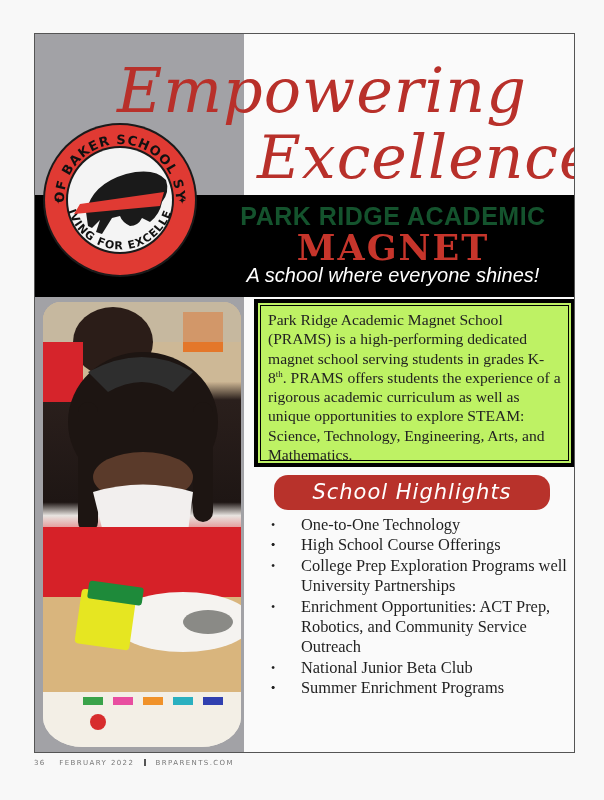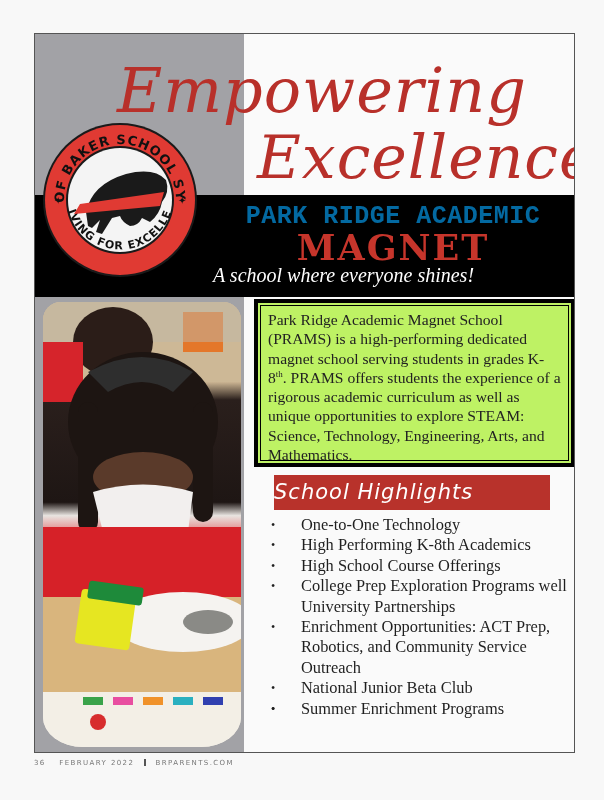--- a/index.html
+++ b/index.html
@@ -21,31 +21,31 @@
   }
   .title-1 { left: 82px; top: 20px; font-size: 62px; }
   .title-2 { left: 222px; top: 88px; font-size: 60px; }
 
   .black-band {
     position: absolute; left: 0; top: 161px; width: 100%; height: 102px;
     background: #000;
   }
   .school-name {
     position: absolute; left: 178px; top: 168px; width: 360px; text-align: center;
-    color: #0369a1; font-family: Liberation Mono, monospace; font-weight: bold;
+    color: #14532d; font-family: Liberation Sans, sans-serif; font-weight: bold;
     font-size: 25px; letter-spacing: 0.5px; white-space: nowrap;
   }
   .magnet {
     position: absolute; left: 178px; top: 193px; width: 360px; text-align: center;
     color: #c6352b; font-family: "DejaVu Serif", serif; font-weight: bold;
     font-size: 35px; letter-spacing: 2px; white-space: nowrap;
   }
   .tagline {
-    position: absolute; left: 178px; top: 230px; width: 360px; 
-    color: #fff; font-family: Liberation Serif, serif; font-style: italic;
+    position: absolute; left: 178px; top: 230px; width: 360px; text-align: center;
+    color: #fff; font-family: Liberation Sans, sans-serif; font-style: italic;
     font-size: 20px; white-space: nowrap;
   }
 
   .logo { position: absolute; left: 7px; top: 88px; width: 156px; height: 156px; }
 
   .photo {
     position: absolute; left: 8px; top: 268px; width: 198px; height: 445px;
     border-radius: 18px 18px 40px 40px / 18px 18px 30px 30px;
     overflow: hidden;
     background: linear-gradient(180deg, #d9c6a8 0%, #cbb492 18%, #2a1f1c 22%, #1e1614 45%, #e8e4e0 48%, #e02a30 55%, #d62128 68%, #d4a86a 72%, #d8b27a 88%, #f4f1ea 92%, #f0ece3 100%);
@@ -59,23 +59,23 @@
     width: 100%; height: 100%; border: 1.5px solid #000; padding: 4px 7px;
   }
   .desc-text {
     font-family: "Liberation Serif", serif; font-size: 15.6px; line-height: 19.3px;
     color: #222;
   }
   .desc-text sup { font-size: 9px; vertical-align: 6px; line-height: 0; }
 
   .highlights-banner {
     position: absolute; left: 239px; top: 441px; width: 276px; height: 35px;
-    background: #b8322b; color: #fff; text-align: left;
+    background: #b8322b; color: #fff; text-align: center;
     font-family: "DejaVu Sans", sans-serif; font-style: italic; font-size: 21px;
-    line-height: 35px; letter-spacing: 1px;
+    line-height: 35px; letter-spacing: 1px; border-radius: 14px;
   }
 
   .highlights-list {
     position: absolute; left: 230px; top: 481px; width: 305px; list-style: none;
   }
   .highlights-list li {
     position: relative; padding-left: 36px;
     font-family: "Liberation Serif", serif; font-size: 16.4px; line-height: 20.4px;
     color: #1f1f1f;
   }
@@ -159,21 +159,21 @@
   <div class="desc-box">
     <div class="desc-inner">
       <p class="desc-text"><span>Park Ridge Academic Magnet School (PRAMS) is a high-performing dedicated magnet school serving students in grades K-8</span><sup>th</sup><span>.  PRAMS offers students the experience of a rigorous academic curriculum as well as unique opportunities to explore STEAM: Science, Technology, Engineering, Arts, and Mathematics.</span></p>
     </div>
   </div>
 
   <div class="highlights-banner">School Highlights</div>
 
   <ul class="highlights-list">
     <li><span class="bullet">•</span><span>One-to-One Technology</span></li>
-    <li><span class="bullet">•</span><span>High Performing K-8th Academics</span></li>
+    <li><span class="bullet">•</span></li>
     <li><span class="bullet">•</span><span>High School Course Offerings</span></li>
     <li><span class="bullet">•</span><span>College Prep Exploration Programs well University Partnerships</span></li>
     <li><span class="bullet">•</span><span>Enrichment Opportunities: ACT Prep, Robotics, and Community Service Outreach</span></li>
     <li><span class="bullet">•</span><span>National Junior Beta Club</span></li>
     <li><span class="bullet">•</span></li>
     <li><span class="bullet">•</span><span>Summer Enrichment Programs</span></li>
   </ul>
 </div>
 
 <div class="footer">

